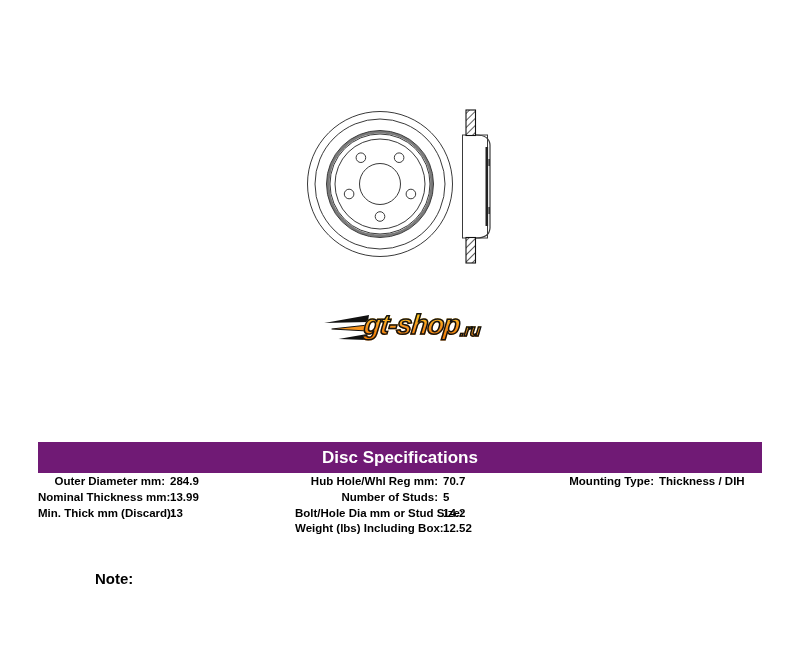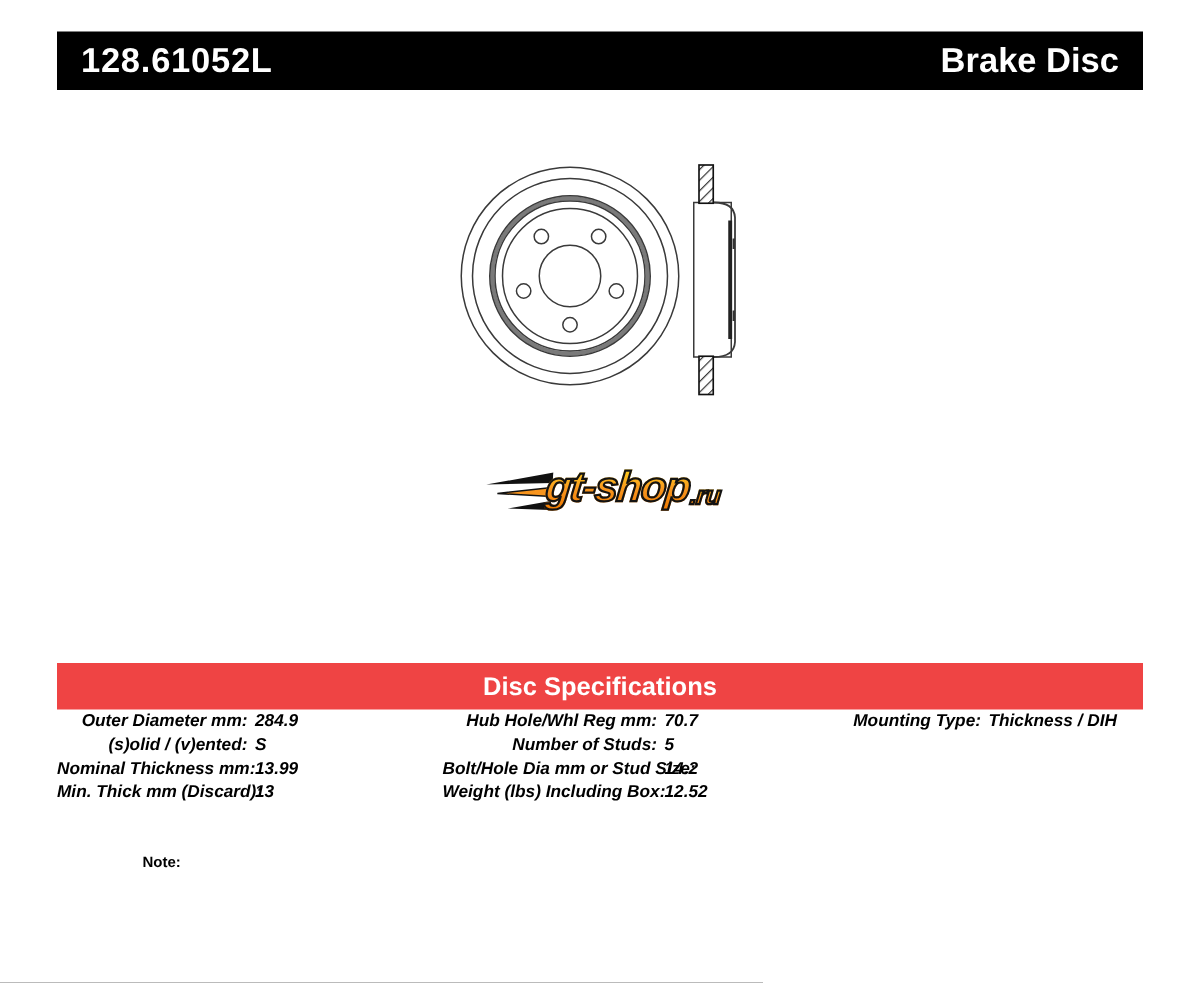--- a/index.html
+++ b/index.html
@@ -39,51 +39,47 @@
     .logo-text,.logo-suffix{
       background-image:linear-gradient(180deg,#ffd21e 10%,#f7941d 55%,#ef7a00 95%);
       -webkit-background-clip:text;background-clip:text;
       -webkit-text-fill-color:transparent;
       -webkit-text-stroke:1.5px #131313;text-shadow:none;
     }
   }
   
   .spec-bar{
     position:absolute;left:38px;top:442px;width:724px;height:31px;
-    background:#ef4444;color:#fff;display:flex;align-items:center;justify-content:center;
+    background:#701a75;color:#fff;display:flex;align-items:center;justify-content:center;
   }
   .spec-bar .spec-title{font-size:17px;font-weight:bold;}
   .specs{
     position:absolute;left:38px;top:474px;width:724px;display:flex;
     font-size:11.5px;font-weight:bold;color:#000;line-height:15.8px;
   }
   .spec-col{display:flex;flex-direction:column;}
   .spec-col.c1{width:257px;}
   .spec-col.c2{width:267px;}
   .spec-col.c3{width:200px;}
-  .spec-row{display:flex;font-style:italic;}
+  .spec-row{display:flex;}
   .spec-row .lbl{text-align:right;white-space:nowrap;}
   .c1 .lbl{width:127px;}
   .c2 .lbl{width:143px;}
   .c3 .lbl{width:92px;}
   .spec-row .val{text-align:center;padding-left:5px;white-space:nowrap;}
   
   .note-label{
-    position:absolute;left:95px;top:570px;font-size:10px;font-weight:bold;color:#000;
+    position:absolute;left:95px;top:570px;font-size:15px;font-weight:bold;color:#000;
   }
 </style>
 </head>
 <body>
 
 <div class="page">
 
-  <div class="header-bar">
-    <span class="part">128.61052L</span>
-    <span class="title">Brake Disc</span>
-  </div>
 
   <div class="drawing">
     <svg width="208" height="172" viewBox="0 0 208 172">
       <defs>
         <pattern id="hatch" width="5" height="5" patternUnits="userSpaceOnUse" patternTransform="rotate(45)">
           <rect width="5" height="5" fill="#ffffff"></rect>
           <line x1="0" y1="0" x2="0" y2="5" stroke="#333" stroke-width="1.6"></line>
         </pattern>
       </defs>
 
@@ -128,24 +124,20 @@
     <span class="spec-title">Disc Specifications</span>
   </div>
 
   <div class="specs">
     <div class="spec-col c1">
       <div class="spec-row">
         <span class="lbl">Outer Diameter mm:</span>
         <span class="val">284.9</span>
       </div>
       <div class="spec-row">
-        <span class="lbl">(s)olid / (v)ented:</span>
-        <span class="val">S</span>
-      </div>
-      <div class="spec-row">
         <span class="lbl">Nominal Thickness mm:</span>
         <span class="val">13.99</span>
       </div>
       <div class="spec-row">
         <span class="lbl">Min. Thick mm (Discard):</span>
         <span class="val">13</span>
       </div>
     </div>
     <div class="spec-col c2">
       <div class="spec-row">

